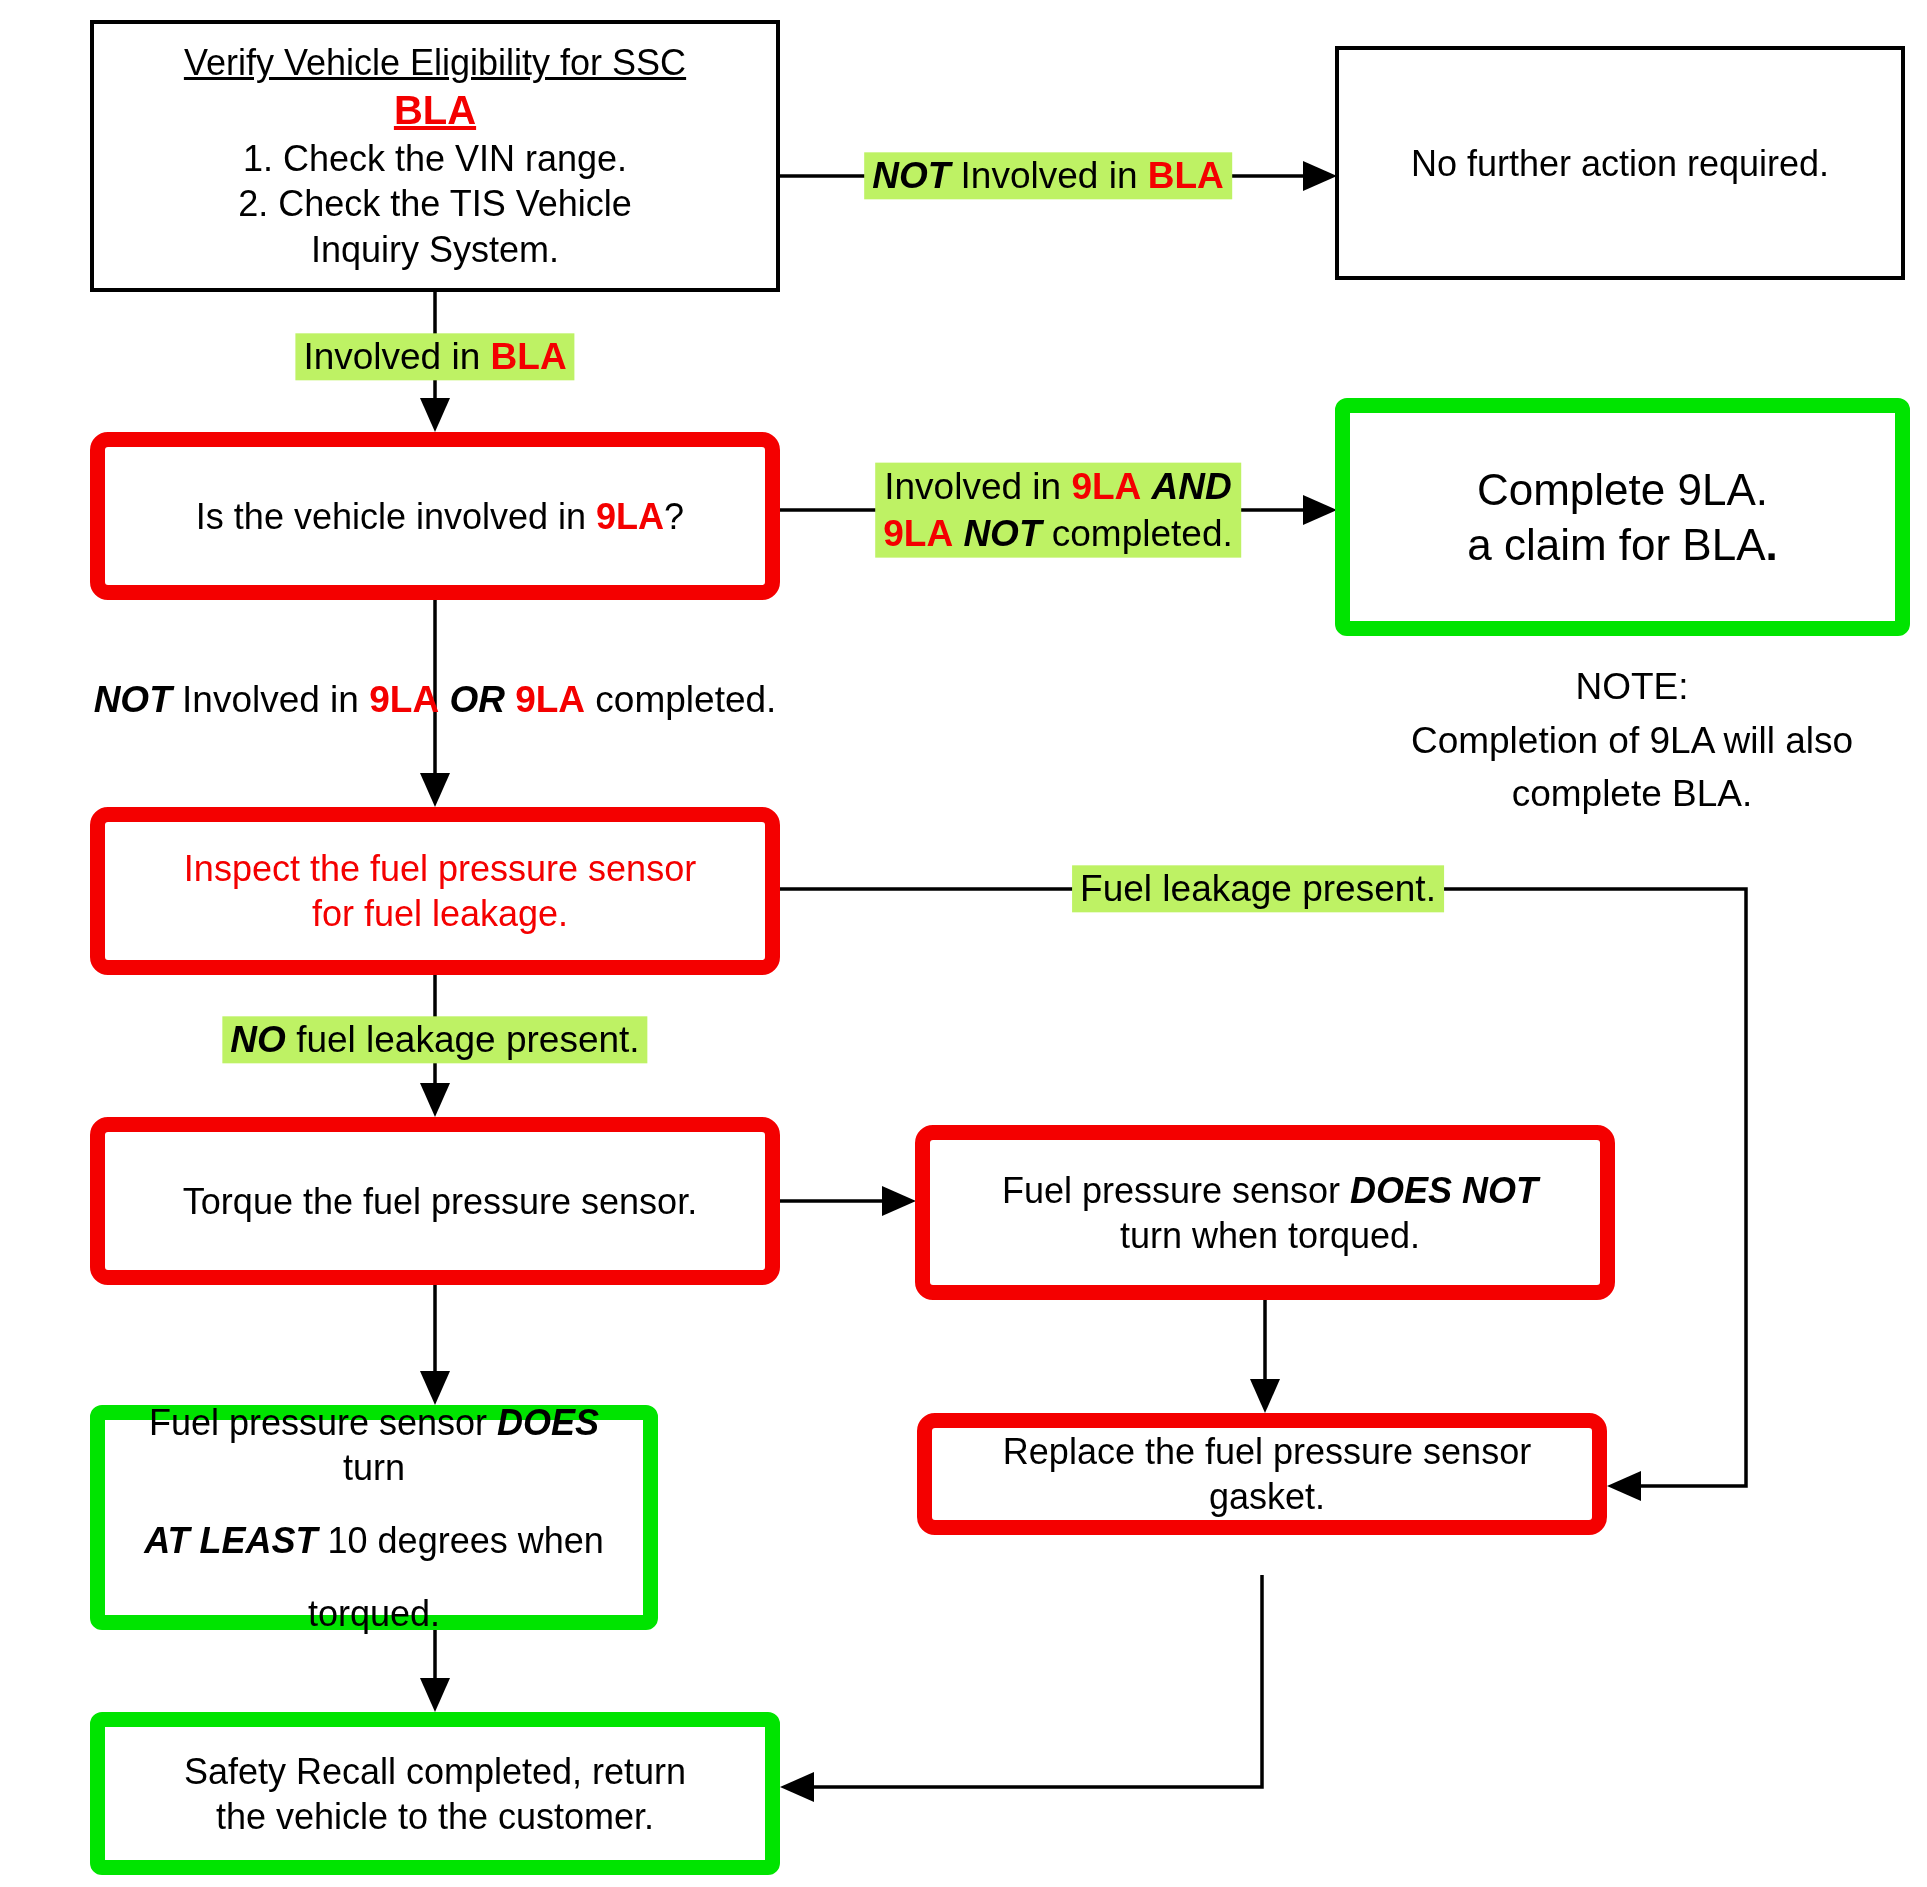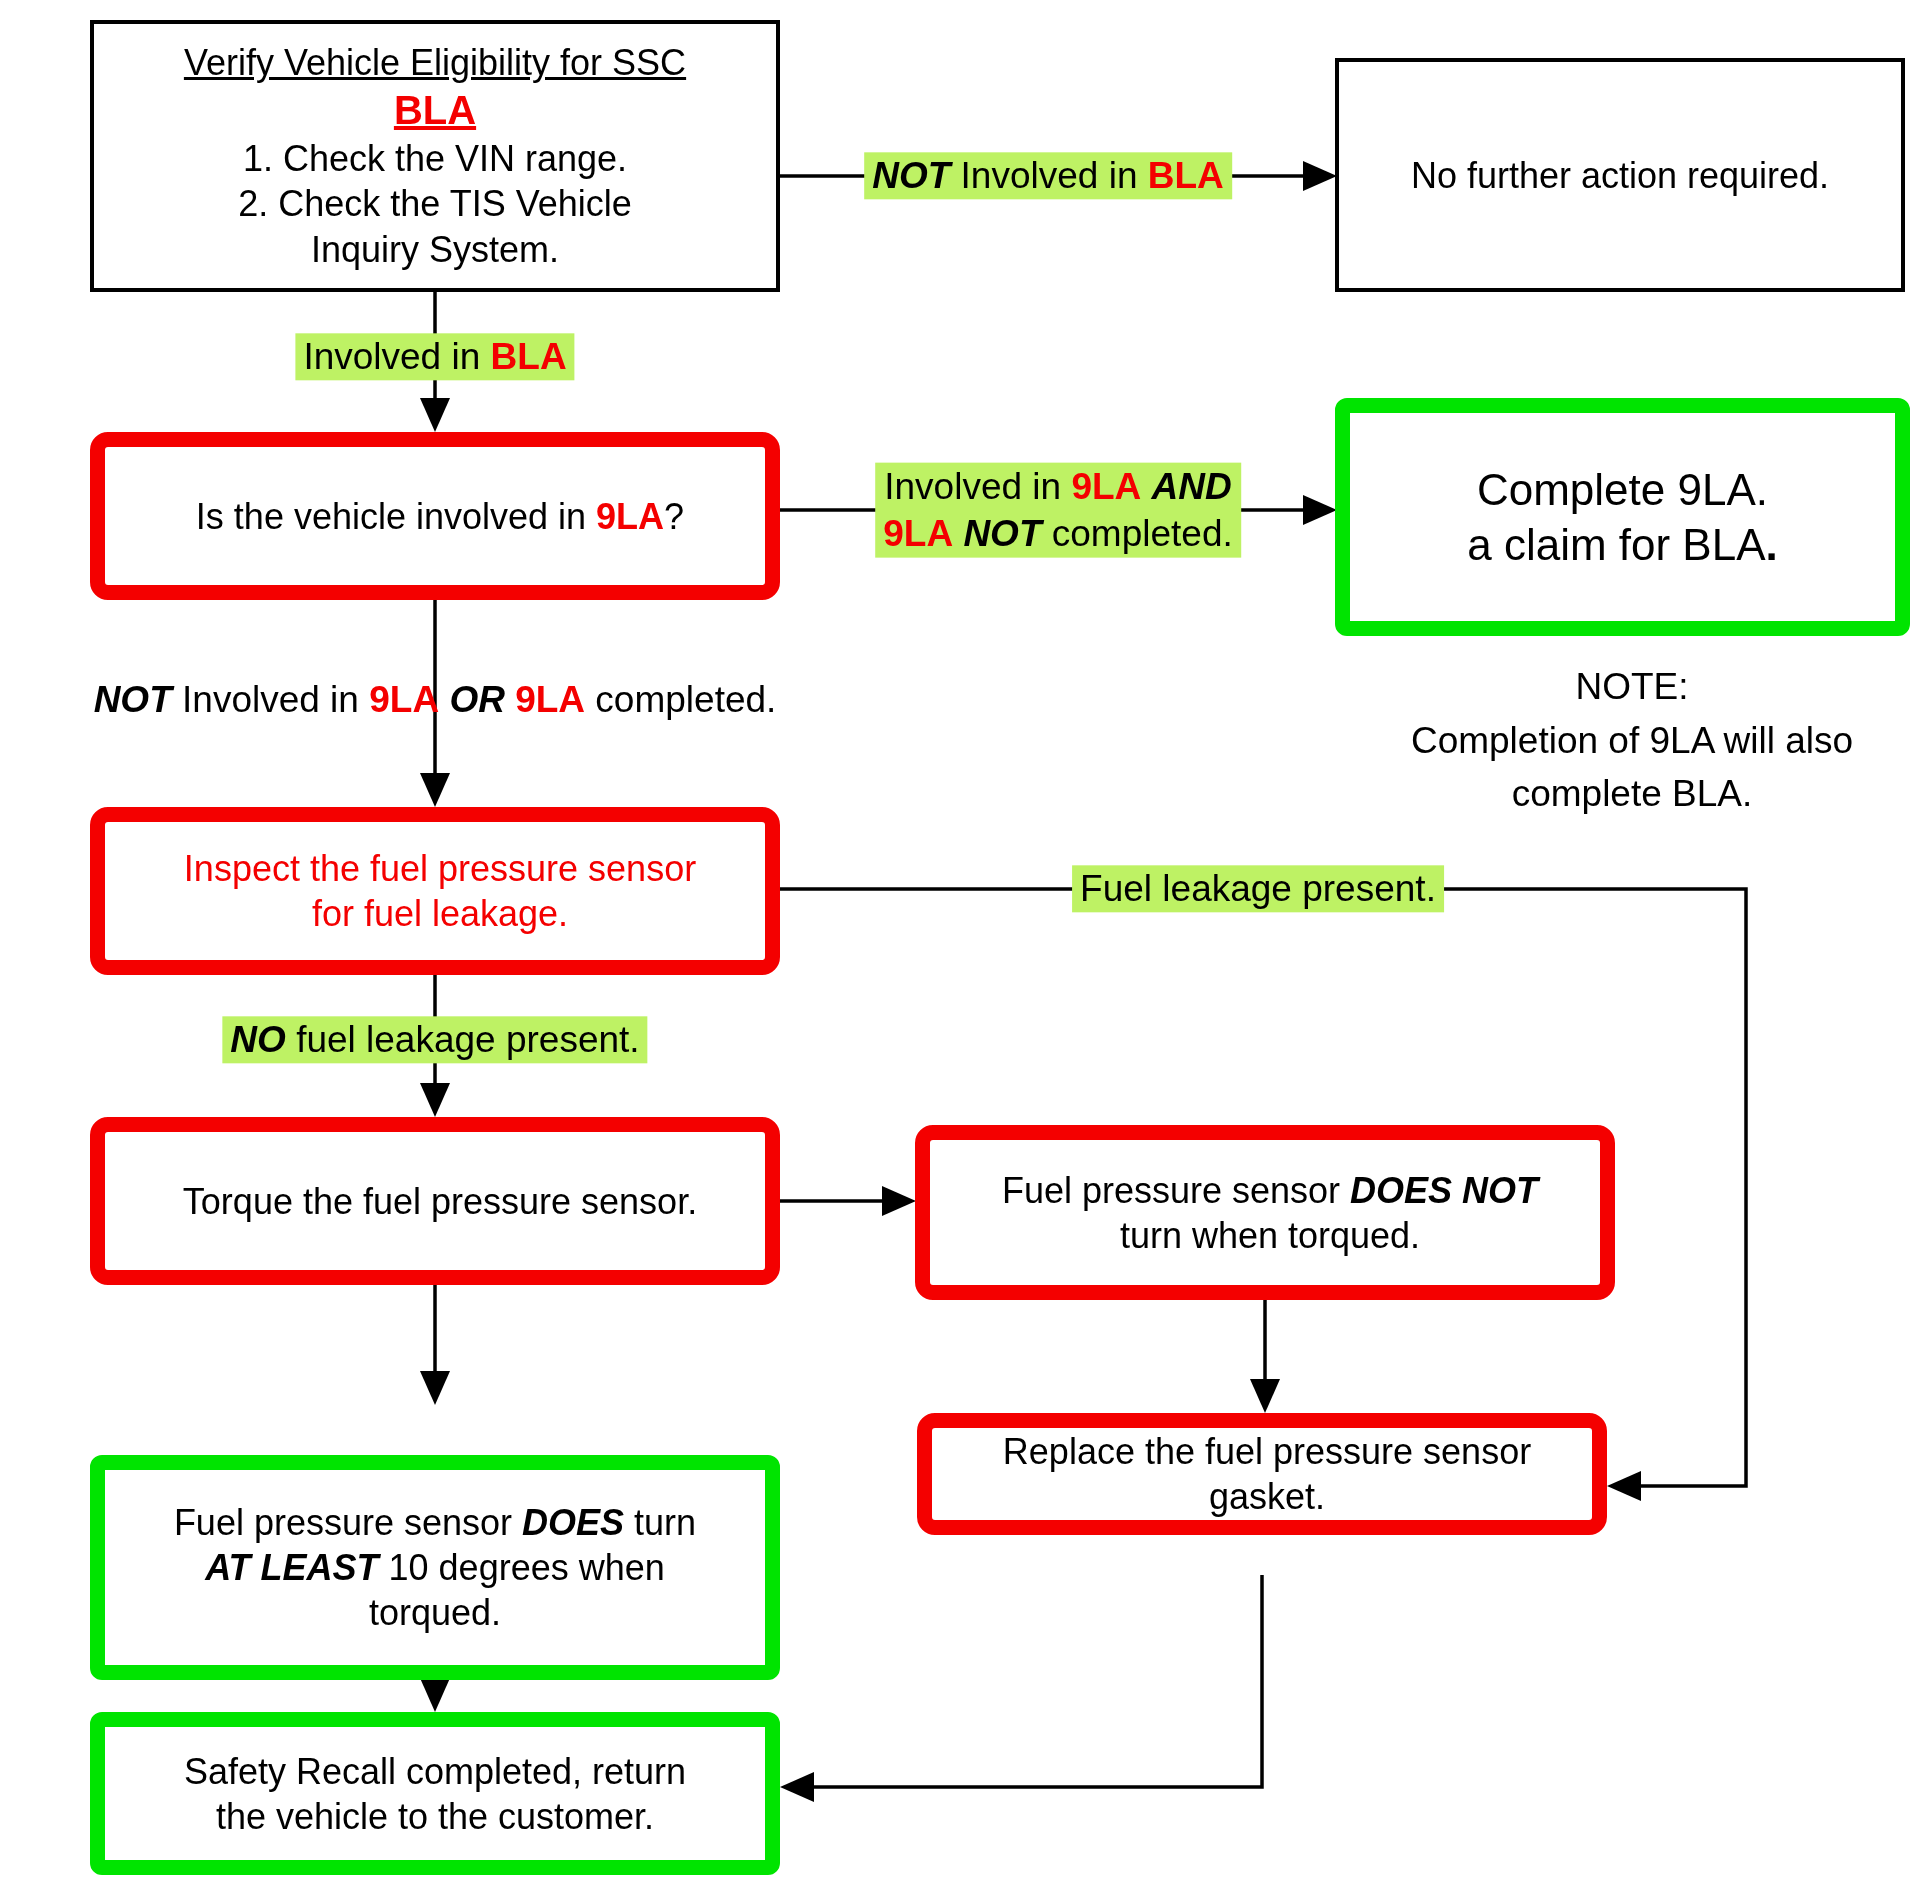--- a/index.html
+++ b/index.html
@@ -95,21 +95,21 @@
   </svg>
 
   <div class="box thin-box" style="left:90px;top:20px;width:690px;height:272px;line-height:1.26;">
       <div><span class="u">Verify Vehicle Eligibility for SSC</span></div>
       <div><span class="red b u big">BLA</span></div>
       <div><span>1. Check the VIN range.</span></div>
       <div><span>2. Check the TIS Vehicle</span></div>
       <div><span>Inquiry System.</span></div>
     </div>
 
-  <div class="box thin-box" style="left:1335px;top:58px;width:570px;height:234px;">
+  <div class="box thin-box" style="left:1335px;top:46px;width:570px;height:234px;">
       <div><span>No further action required.</span></div>
     </div>
 
   <div class="box red-box" style="left:90px;top:432px;width:690px;height:168px;">
       <div><span>Is the vehicle involved in </span><span class="red b">9LA</span><span>?</span></div>
     </div>
 
   <div class="box green-box" style="left:1335px;top:398px;width:575px;height:238px;font-size:44px;">
       <div><span>Complete 9LA.</span></div>
       <div><span>a claim for BLA</span><span class="b">.</span></div>
@@ -127,21 +127,21 @@
   <div class="box red-box" style="left:915px;top:1125px;width:700px;height:175px;">
       <div><span>Fuel pressure sensor </span><span class="b i">DOES NOT</span></div>
       <div><span>turn when torqued.</span></div>
     </div>
 
   <div class="box red-box" style="left:917px;top:1413px;width:690px;height:122px;">
       <div><span>Replace the fuel pressure sensor</span></div>
       <div><span>gasket.</span></div>
     </div>
 
-  <div class="box green-box" style="left:90px;top:1455px;width:690px;height:225px;">
+  <div class="box green-box" style="left:90px;top:1405px;width:568px;height:225px;gap:28px;">
       <div><span>Fuel pressure sensor </span><span class="b i">DOES</span><span> turn</span></div>
       <div><span class="b i">AT LEAST</span><span> 10 degrees when</span></div>
       <div><span>torqued.</span></div>
     </div>
 
   <div class="box green-box" style="left:90px;top:1712px;width:690px;height:163px;">
       <div><span>Safety Recall completed, return</span></div>
       <div><span>the vehicle to the customer.</span></div>
     </div>
 

